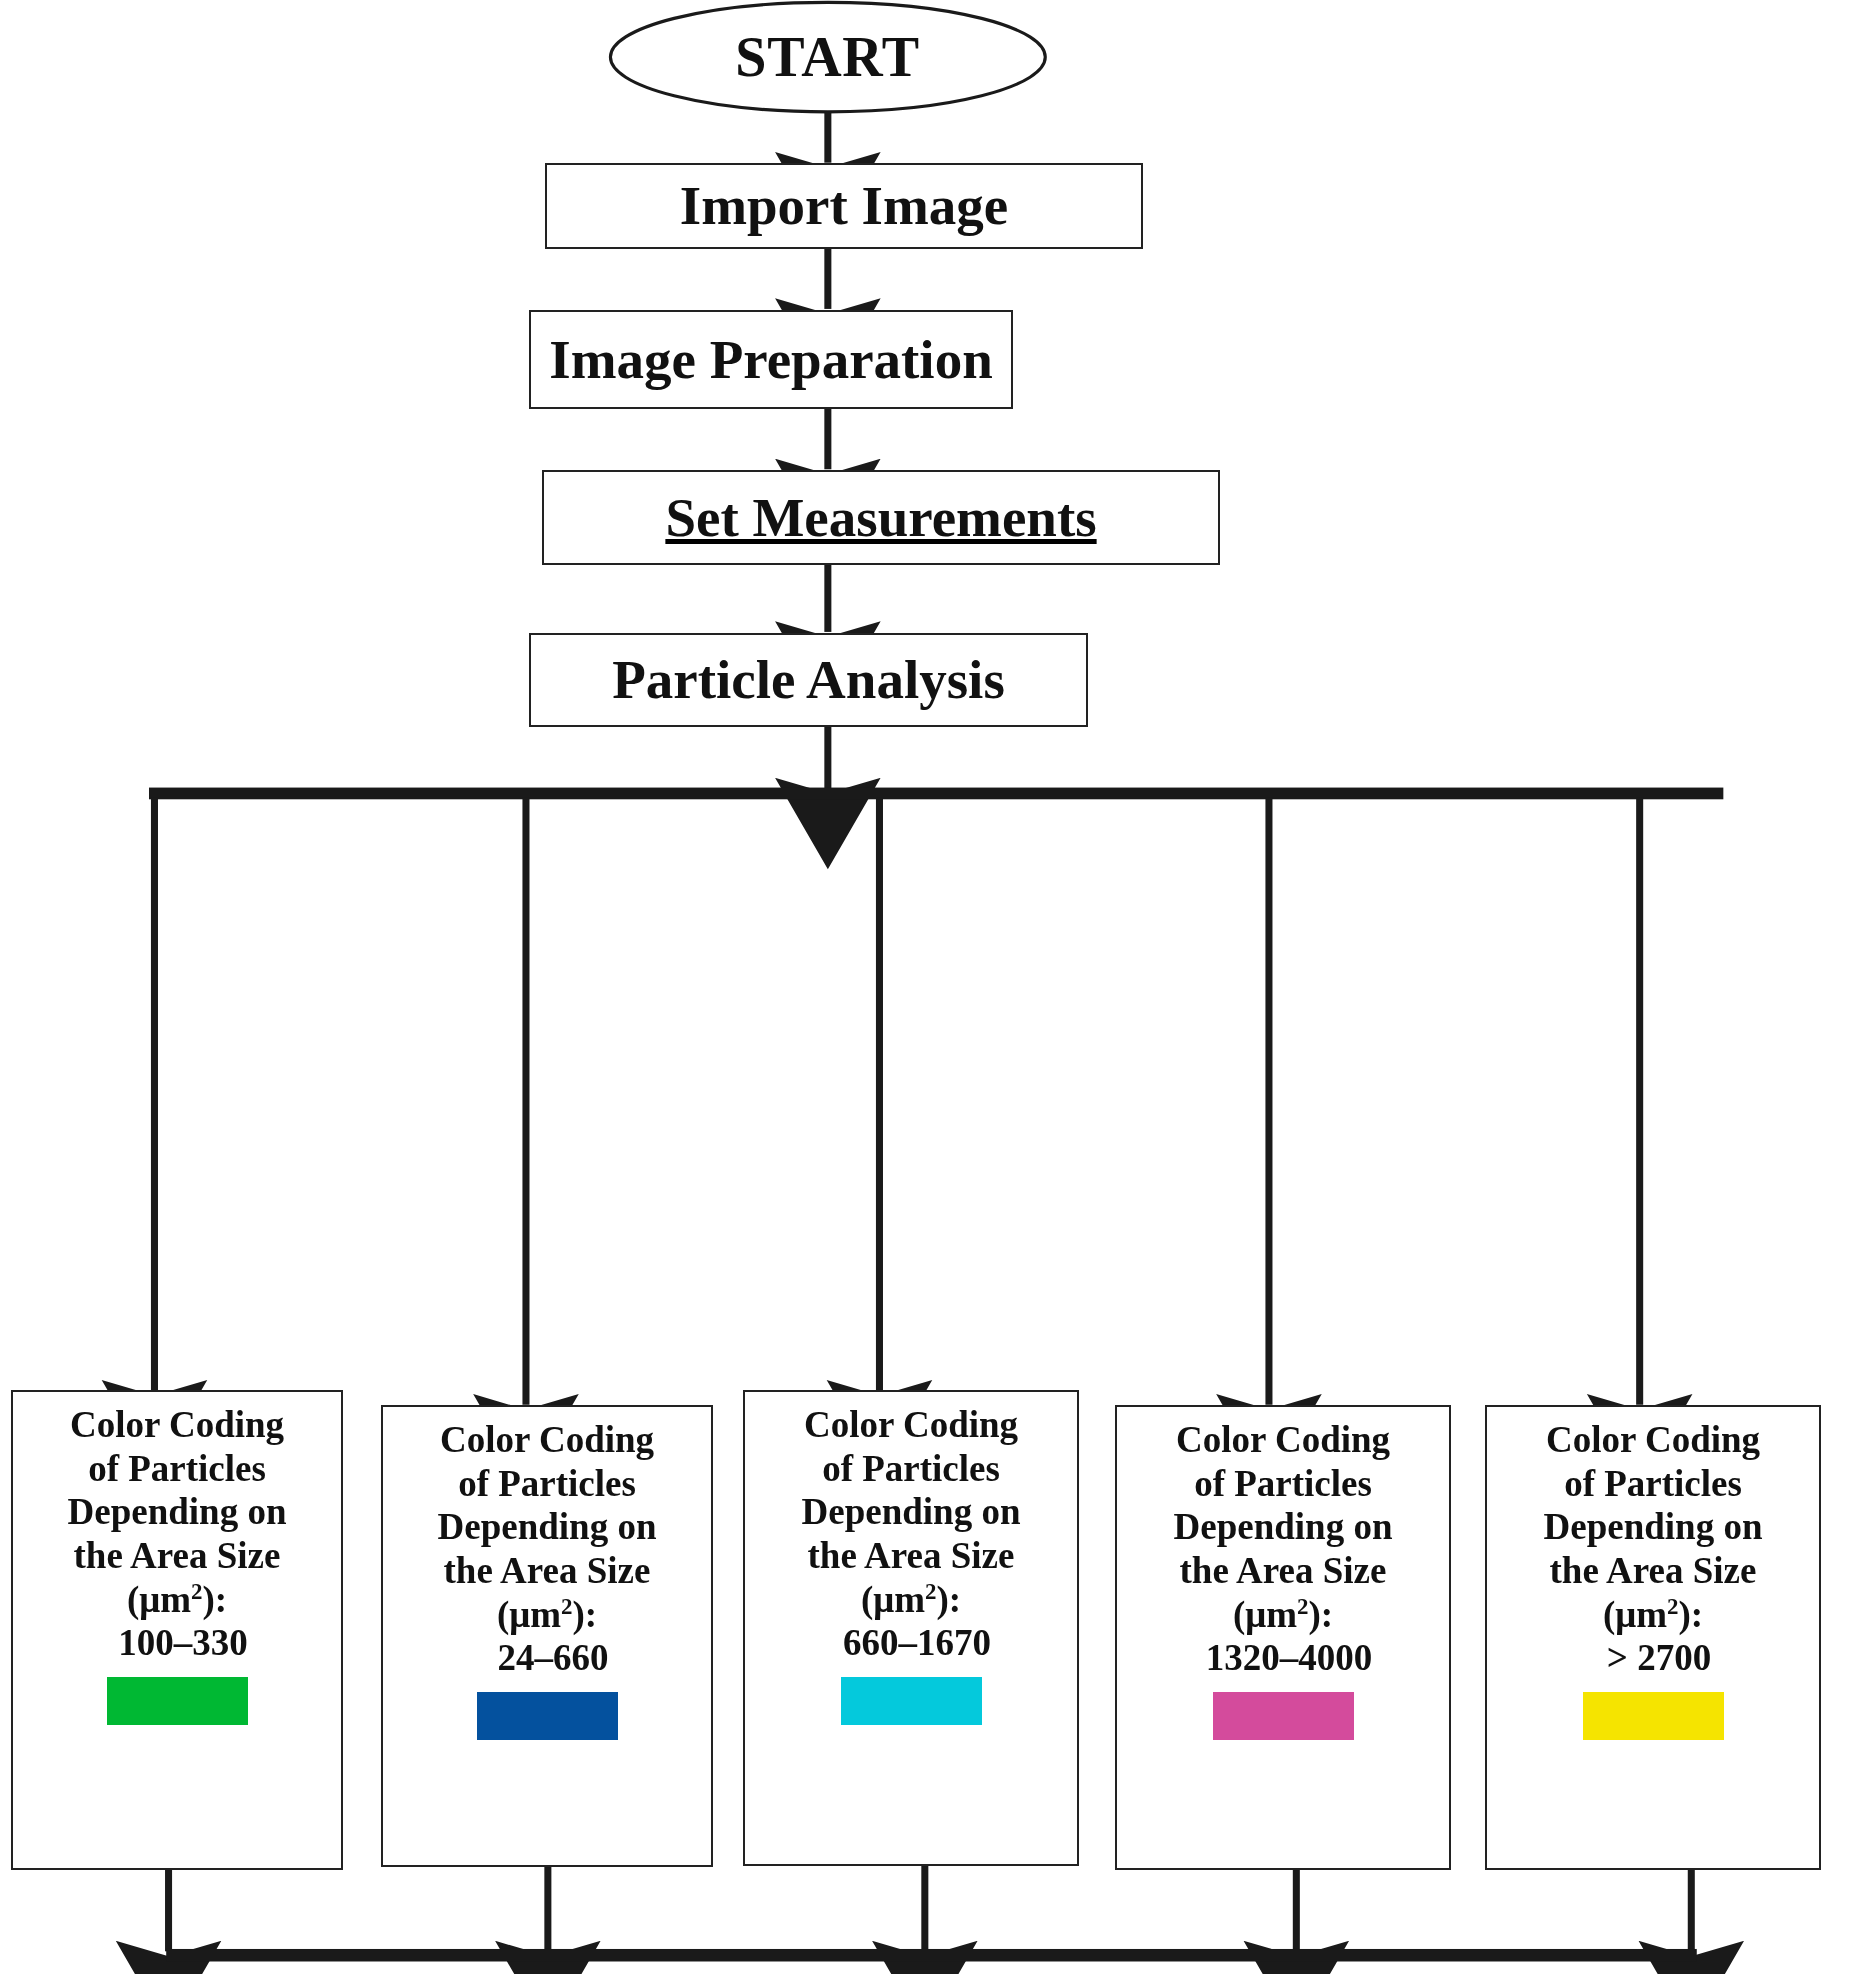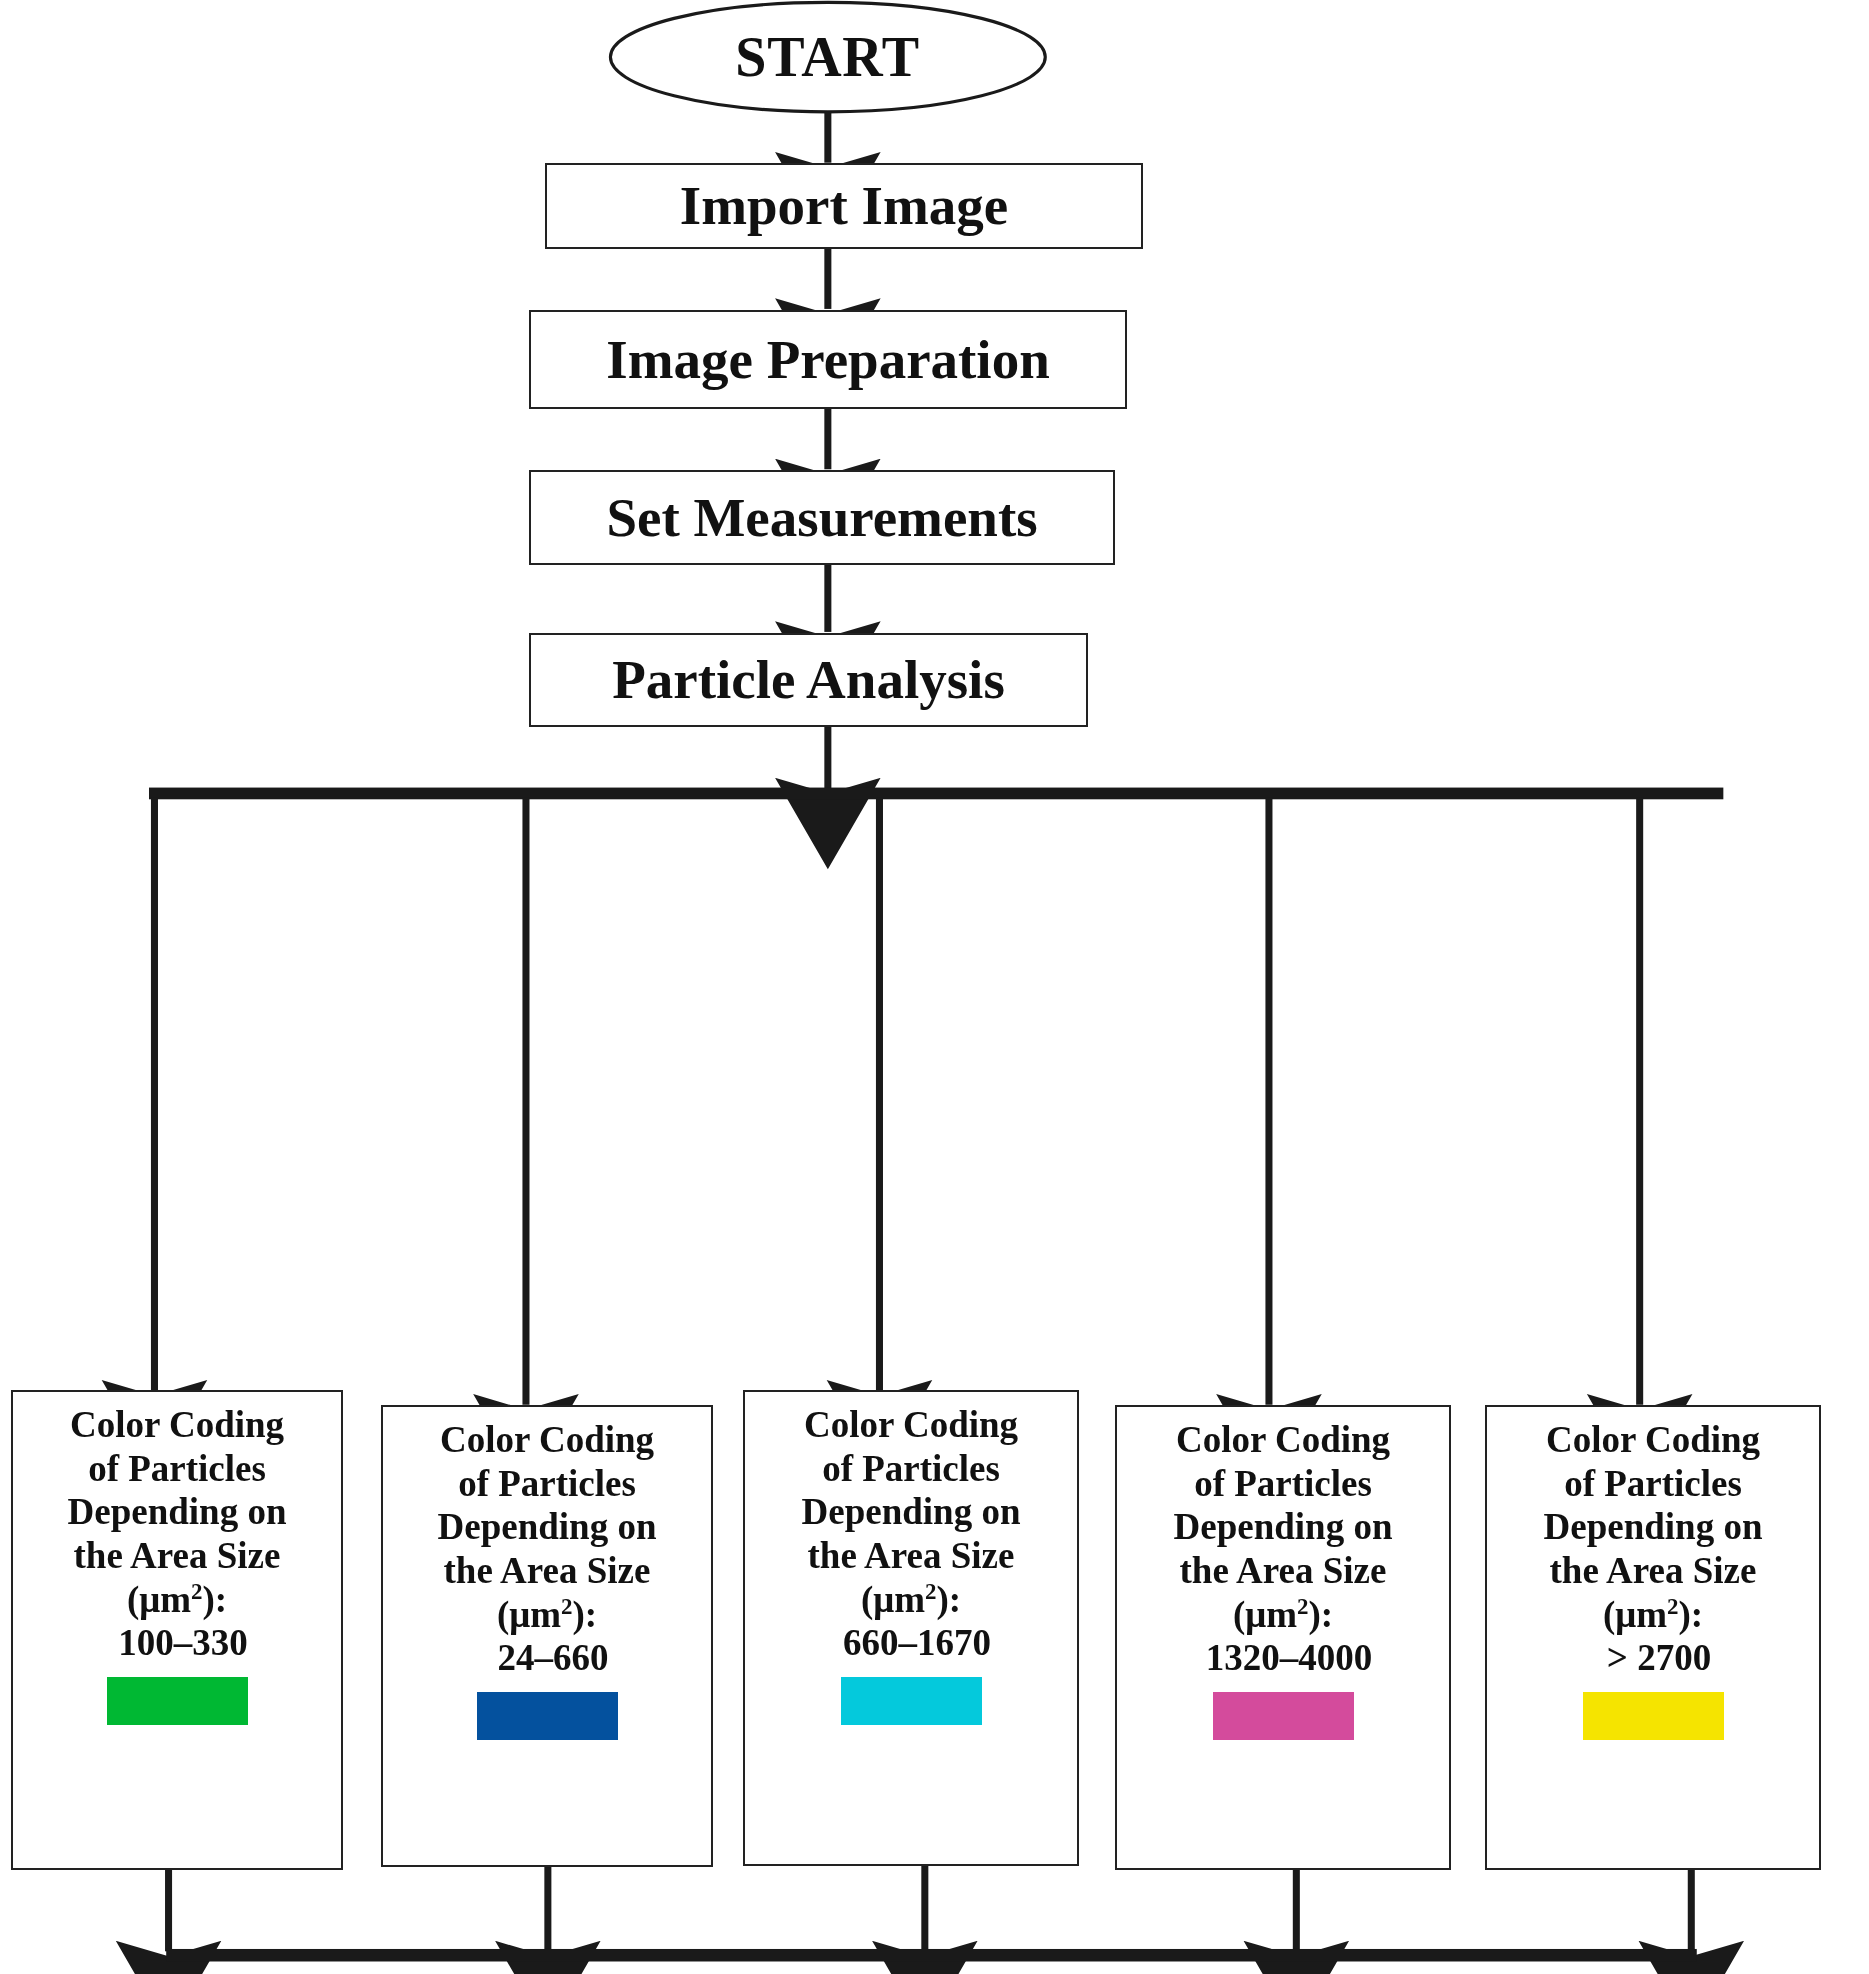--- a/index.html
+++ b/index.html
@@ -138,25 +138,25 @@
 
     <rect x="212" y="2492" width="1957" height="16" fill="#1a1a1a"></rect>
   </svg>
 
   <div class="terminator-label" style="left:610px; top:18px; width:435px; height:78px;">START</div>
 
   <div class="process-box" style="left:529px; top:163px; width:598px; height:86px;margin-left:16px;">
     <div class="label">Import Image</div>
   </div>
 
-  <div class="process-box" style="left:529px; top:310px; width:598px; height:99px;justify-content:center;">
+  <div class="process-box" style="left:529px; top:310px; width:484px; height:99px;justify-content:center;">
     <div class="label">Image Preparation</div>
   </div>
 
-  <div class="process-box" style="left:529px; top:470px; width:586px; height:95px;">
+  <div class="process-box" style="left:542px; top:470px; width:678px; height:95px;text-decoration:underline;">
     <div class="label">Set Measurements</div>
   </div>
 
   <div class="process-box" style="left:529px; top:633px; width:559px; height:94px;">
     <div class="label">Particle Analysis</div>
   </div>
 
   <div class="cc-box" style="left:11px; top:1390px; width:332px; height:480px;">
     <div class="cc-text">Color Coding</div>
     <div class="cc-text">of Particles</div>

